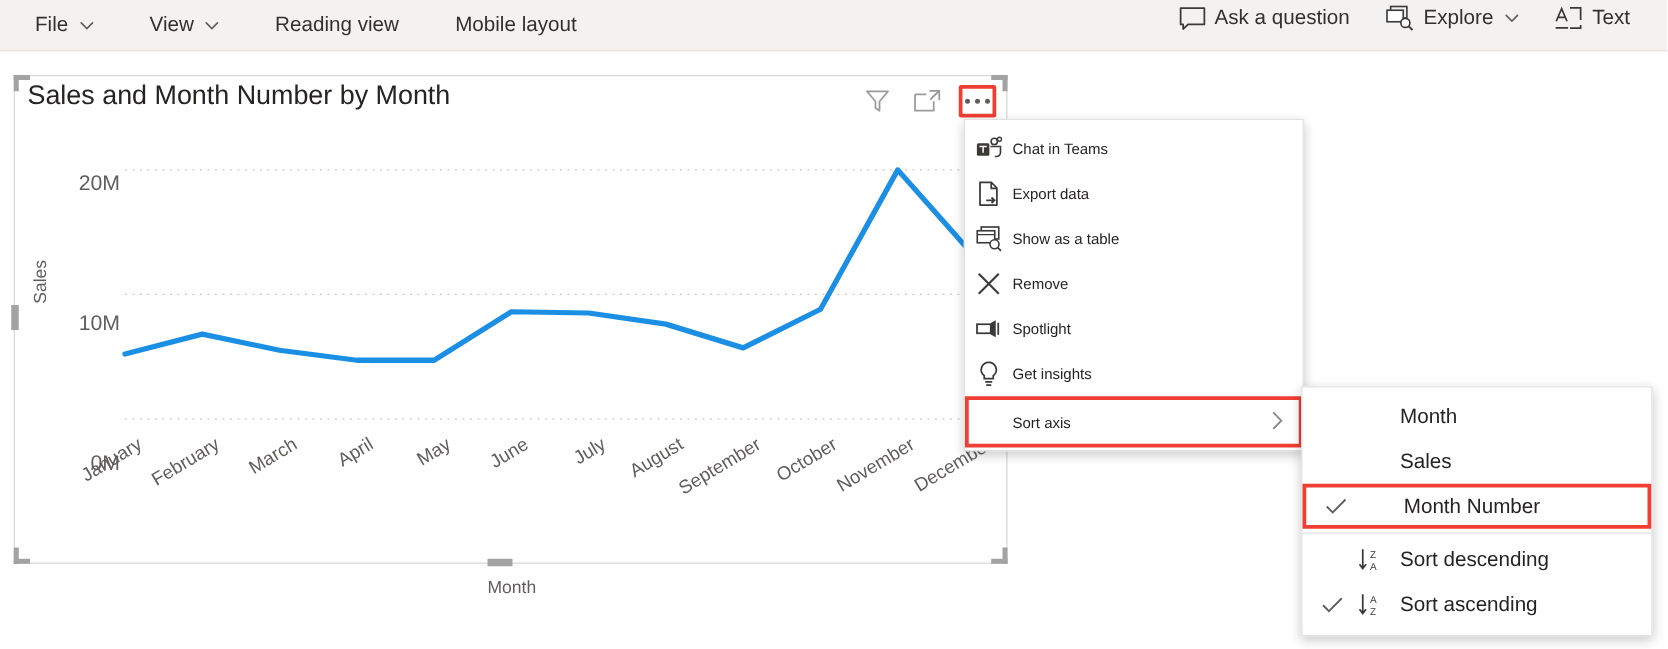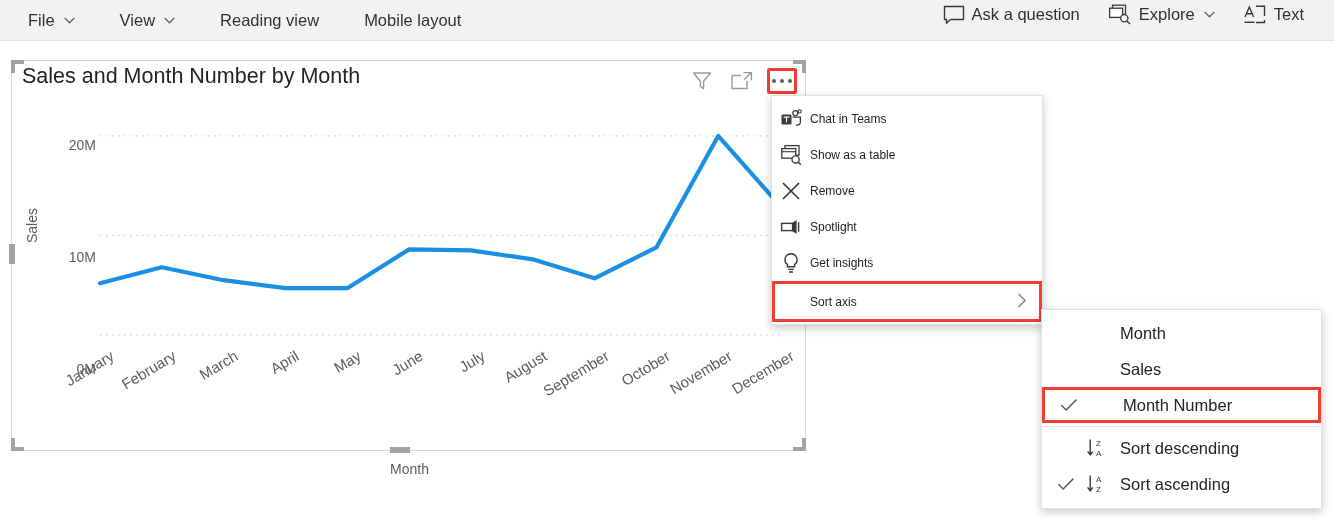--- a/index.html
+++ b/index.html
@@ -88,21 +88,21 @@
     font-size: 14px; color: #605e5c;
     transform: rotate(-90deg); transform-origin: left top;
     white-space: nowrap;
   }
   .axis-title-x {
     position: absolute; left: 0; top: 368px; width: 795px;
     text-align: center; font-size: 14px; color: #605e5c;
   }
   .ytick {
     position: absolute; right: 0; width: 60px; text-align: right;
-    font-size: 14px; color: #605e5c;
+    font-size: 17px; color: #605e5c;
   }
   .xlab {
     position: absolute; font-size: 15px; color: #605e5c;
     transform: rotate(-31deg); transform-origin: right top;
     white-space: nowrap; text-align: right;
   }
 
   
   .ctx-menu {
     position: absolute; left: 771px; top: 95px; width: 272px;
@@ -301,20 +301,30 @@
             <circle cx="15.4" cy="5.1" r="2.5" stroke="#3b3a39" stroke-width="1.3" fill="none"></circle>
             <path d="M12.4 9.2 H20.4 V14 a3.2 3.2 0 0 1 -3.2 3.2 h-1.4" stroke="#3b3a39" stroke-width="1.3" fill="none"></path>
             <circle cx="19.6" cy="3.4" r="1.6" stroke="#3b3a39" stroke-width="1.1" fill="none"></circle>
           </svg>
         </span>
         <span>Chat in Teams</span>
       </div>
       <div class="ctx-item">
         <span class="mi">
           <svg width="22" height="22" viewBox="0 0 22 22">
+            <path d="M4 1.8 H13 L17.5 6.4 V20 H4 Z" stroke="#3b3a39" stroke-width="1.4" fill="none" stroke-linejoin="round"></path>
+            <path d="M13 1.8 V6.6 H17.5" stroke="#3b3a39" stroke-width="1.4" fill="none"></path>
+            <path d="M9 16.2 H15.4 M13.2 14 L15.6 16.2 L13.2 18.4" stroke="#3b3a39" stroke-width="1.4" fill="none"></path>
+          </svg>
+        </span>
+        <span>Export data</span>
+      </div>
+      <div class="ctx-item">
+        <span class="mi">
+          <svg width="22" height="22" viewBox="0 0 22 22">
             <rect x="5" y="1.6" width="14" height="9.6" stroke="#3b3a39" stroke-width="1.3" fill="none"></rect>
             <rect x="1.8" y="4.6" width="14" height="9.6" stroke="#3b3a39" stroke-width="1.3" fill="#fff"></rect>
             <line x1="1.8" y1="7.7" x2="15.8" y2="7.7" stroke="#3b3a39" stroke-width="1.1"></line>
             <circle cx="15.6" cy="15.4" r="3.6" stroke="#3b3a39" stroke-width="1.3" fill="#fff"></circle>
             <line x1="18.1" y1="18" x2="20.8" y2="20.7" stroke="#3b3a39" stroke-width="1.4"></line>
           </svg>
         </span>
         <span>Show as a table</span>
       </div>
       <div class="ctx-item">

